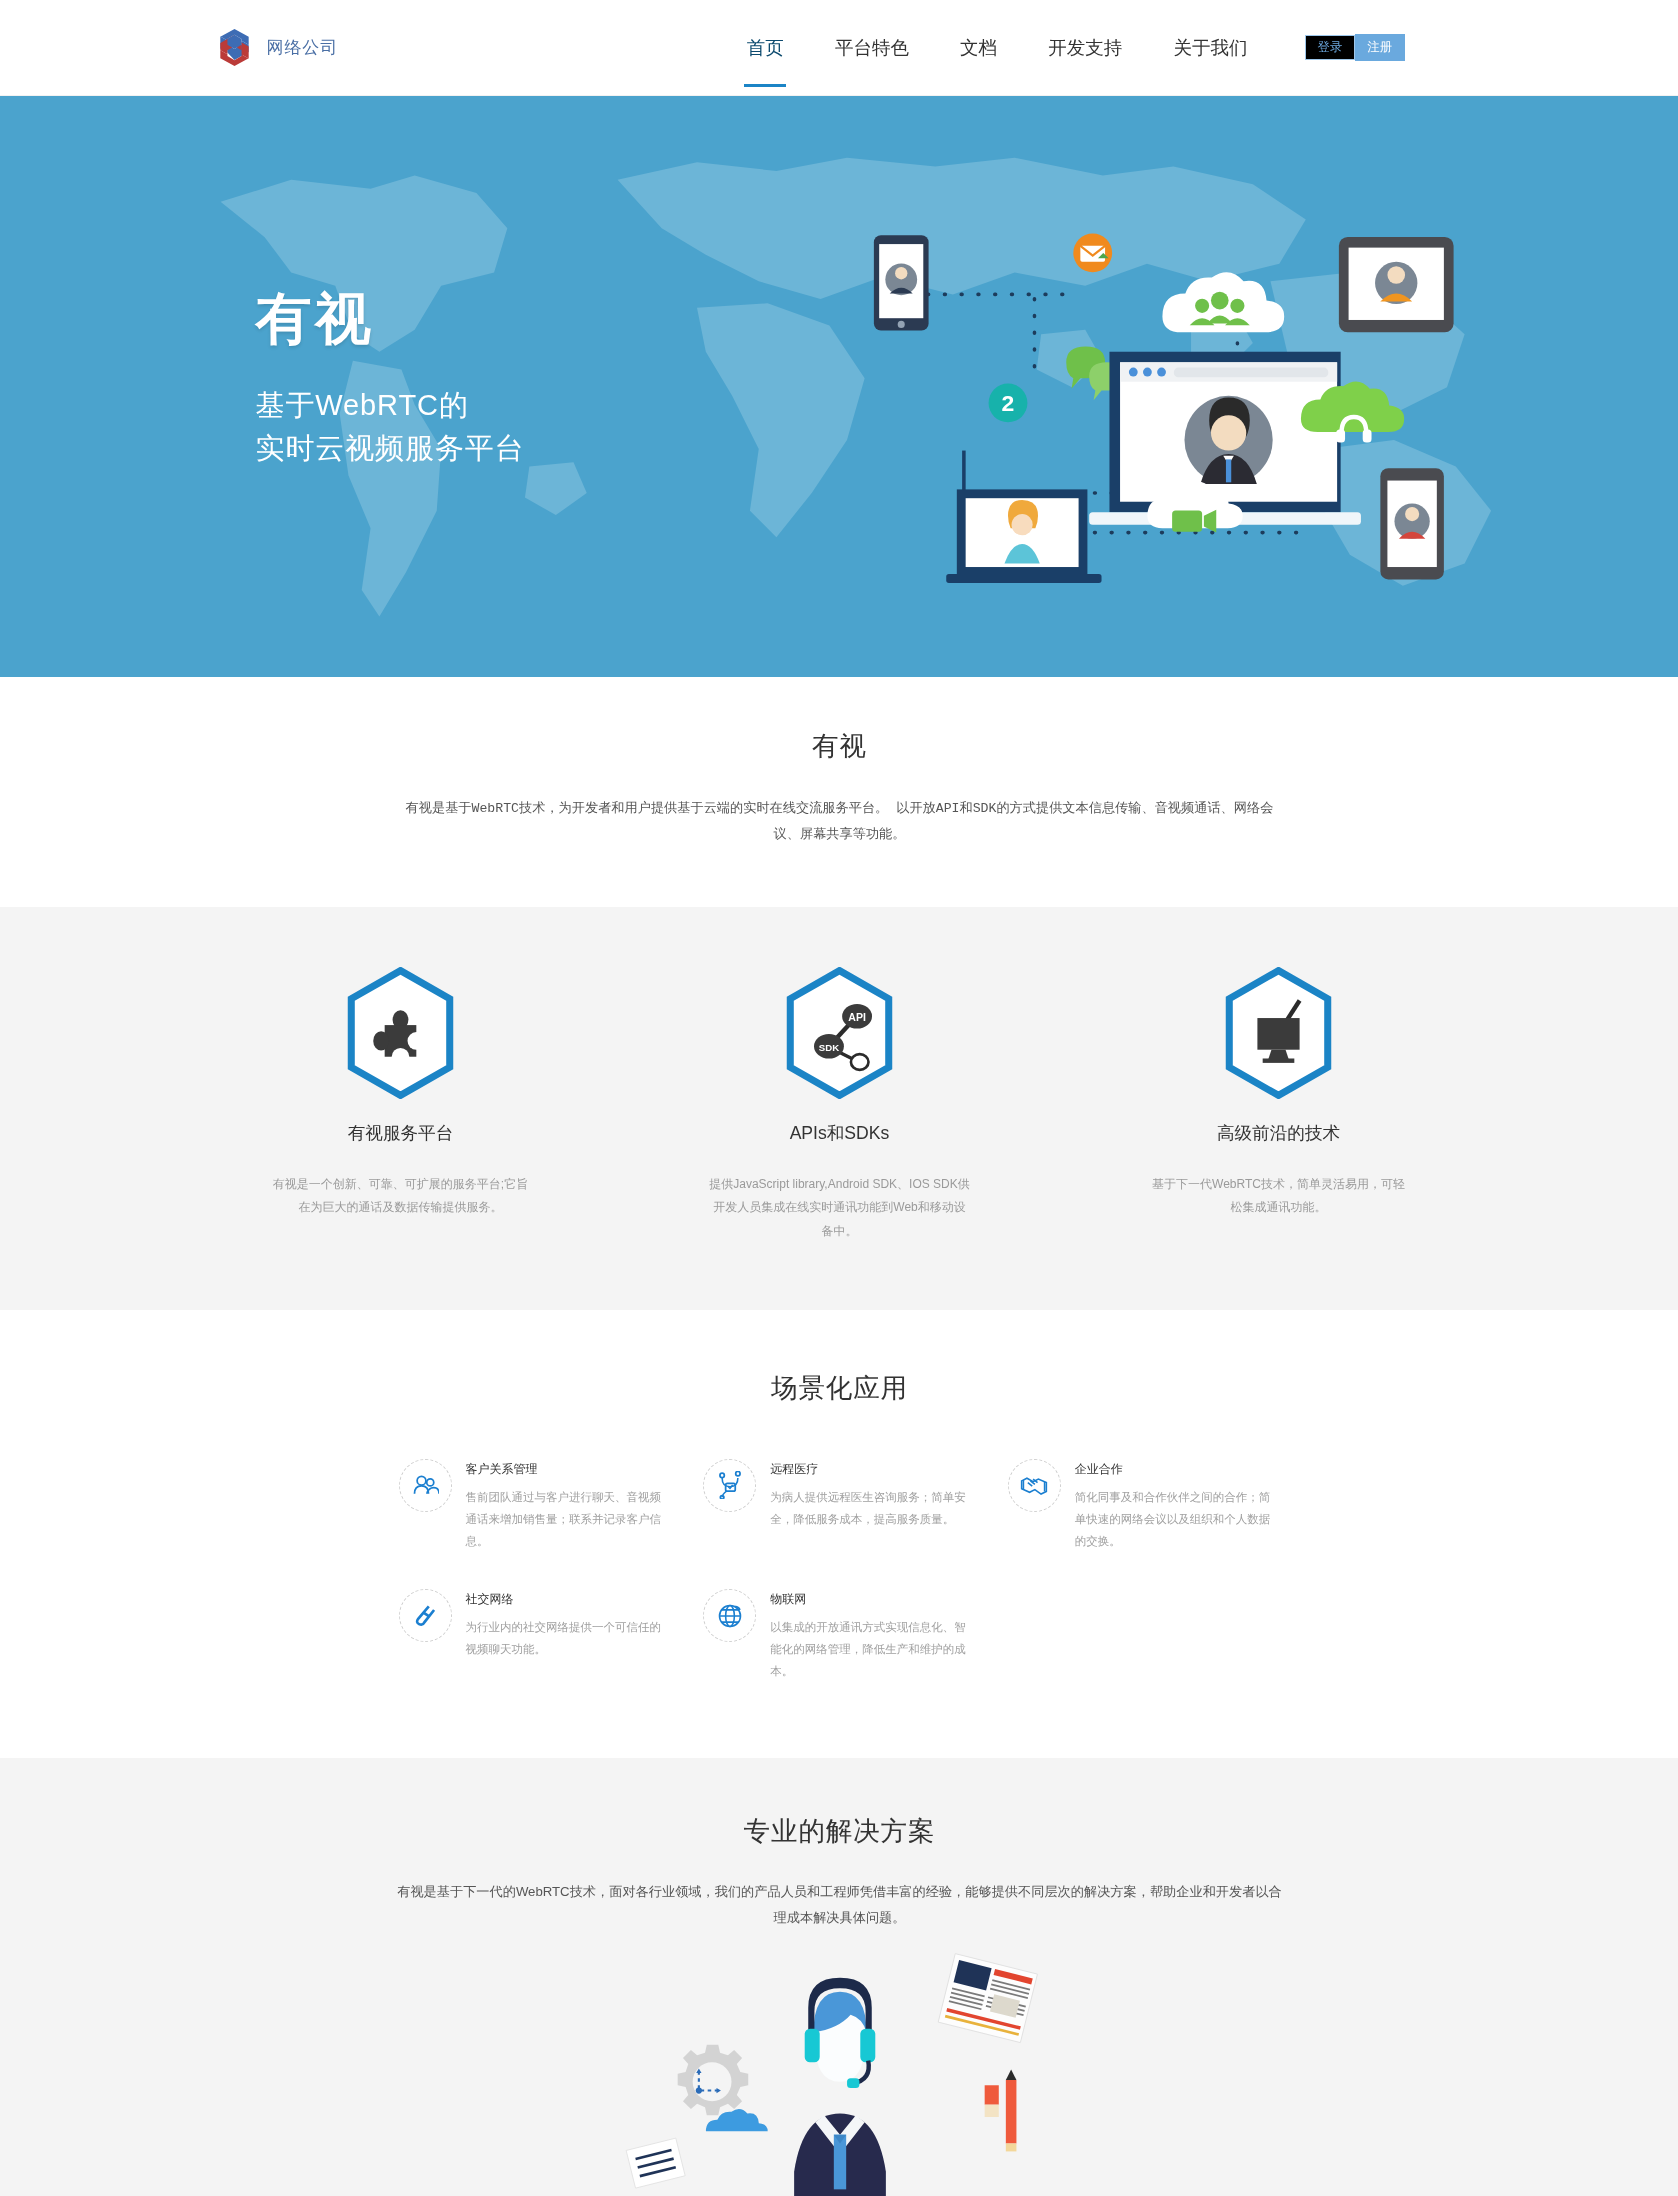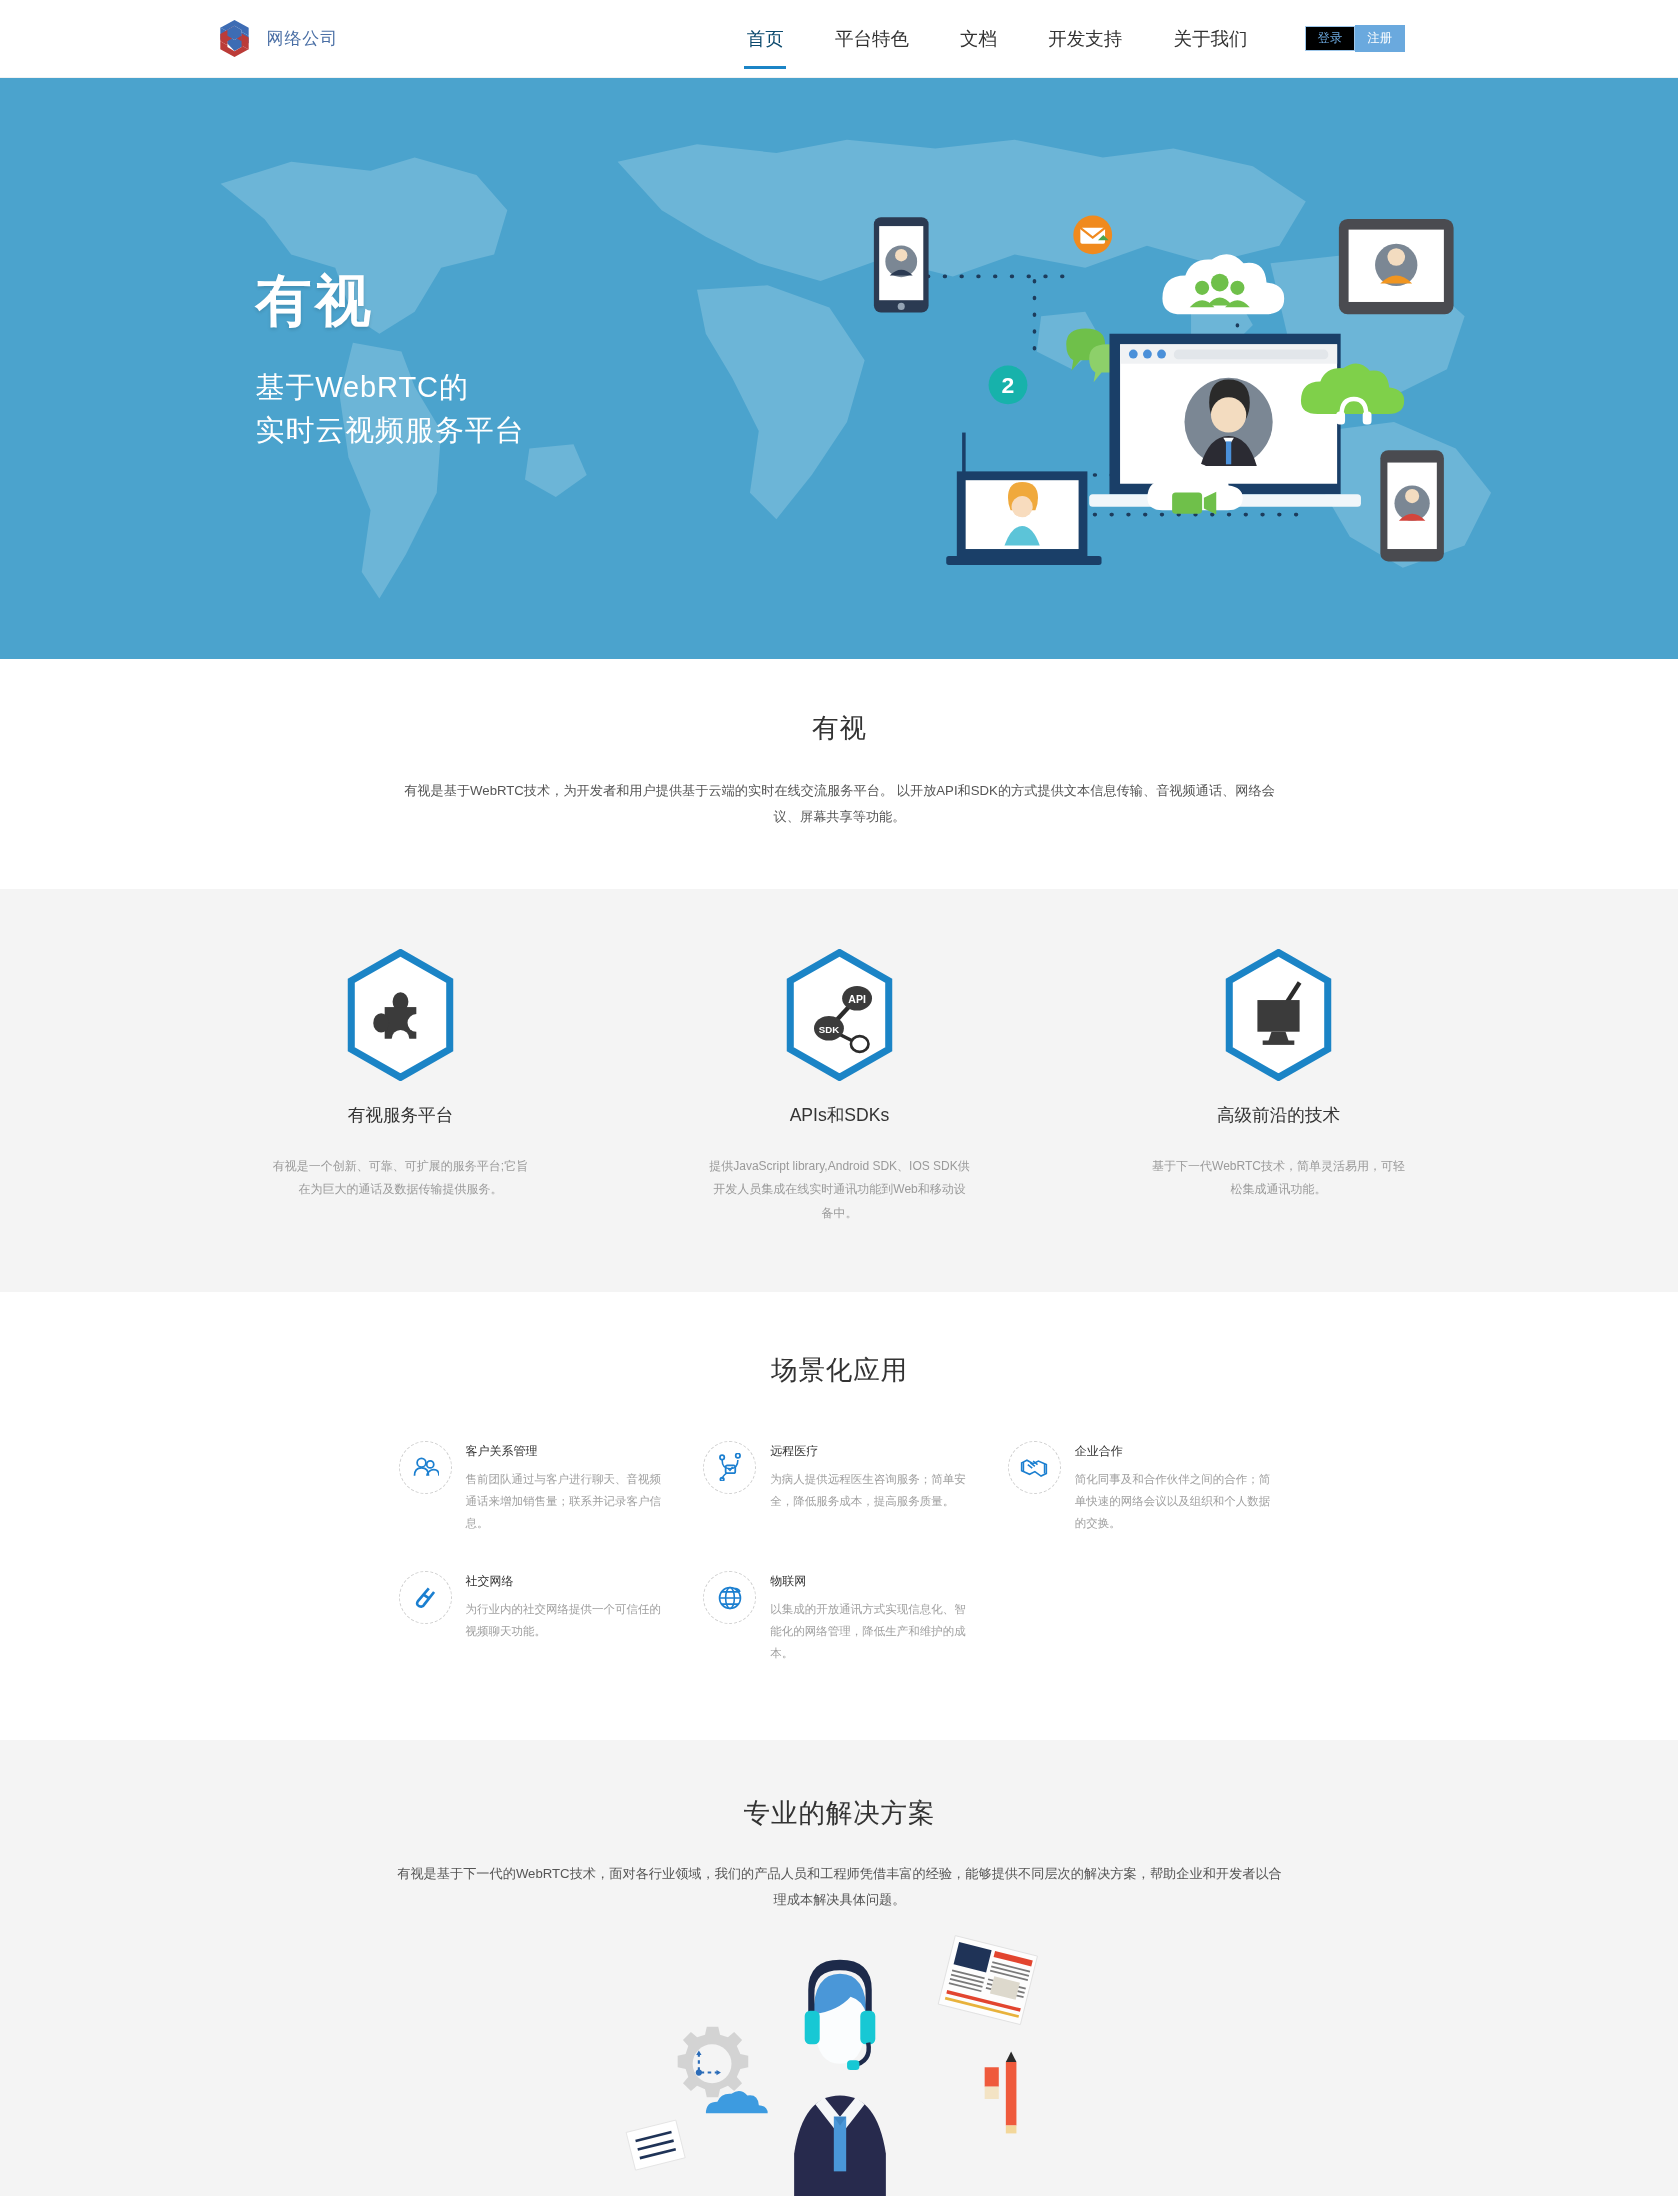--- a/index.html
+++ b/index.html
@@ -6,21 +6,21 @@
   html, body {
     width: 1679px;
     font-family: "Liberation Sans", "DejaVu Sans", sans-serif;
     background: #ffffff;
     color: #333;
   }
   .page { width: 1679px; position: relative; overflow: hidden; }
 
   
   .header {
-    height: 78px;
+    height: 96px;
     background: #ffffff;
     display: flex;
     align-items: center;
     position: relative;
     border-bottom: 0.9px solid #f2f2f2;
   }
   .header-inner {
     width: 1270px;
     margin: 0 auto;
     display: flex;
@@ -137,20 +137,21 @@
     font-weight: normal;
     letter-spacing: 0.9px;
   }
   .intro-text {
     width: 891px;
     margin: 32px auto 0;
     text-align: center;
     font-size: 13.2px;
     line-height: 2;
     color: #555555;
+    font-family: Liberation Mono, monospace;
   }
 
   
   .features {
     background: #f4f4f4;
     padding: 55px 0 67px;
   }
   .features-row {
     width: 1270px;
     margin: 0 auto;

